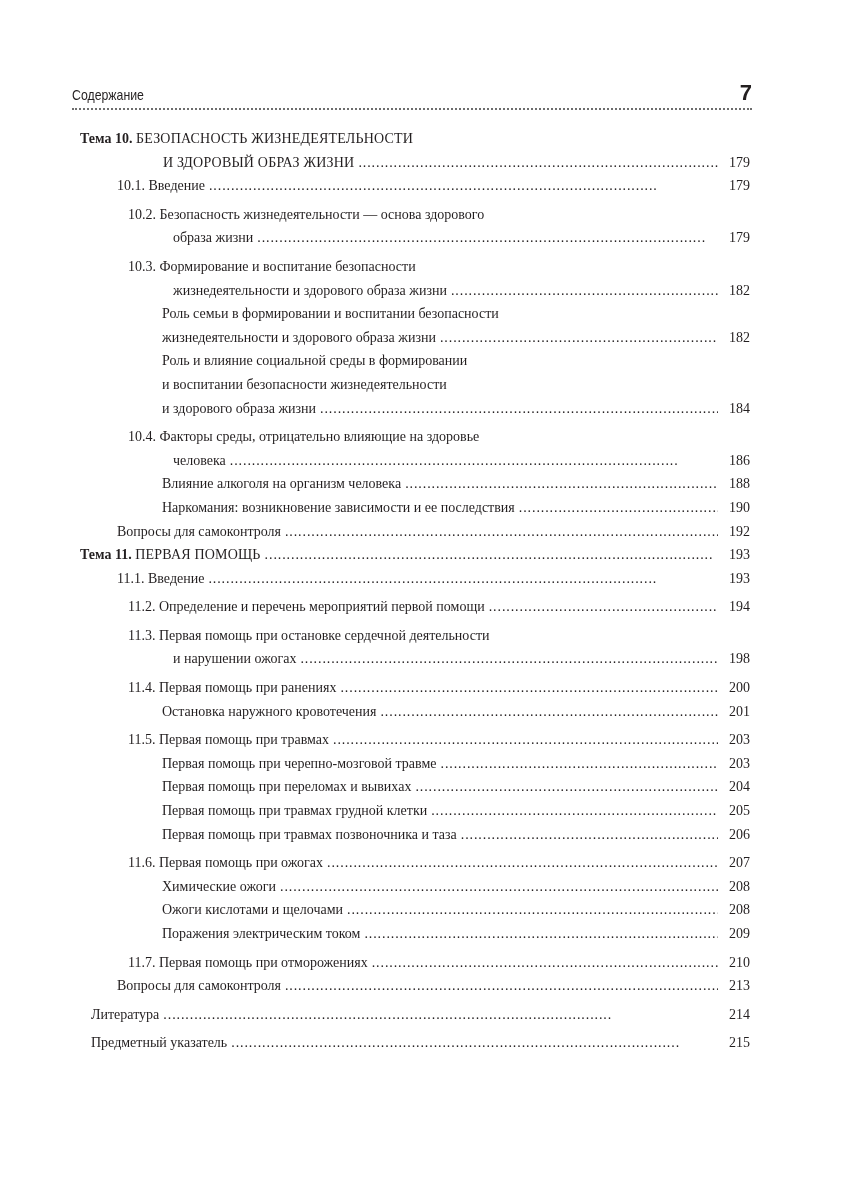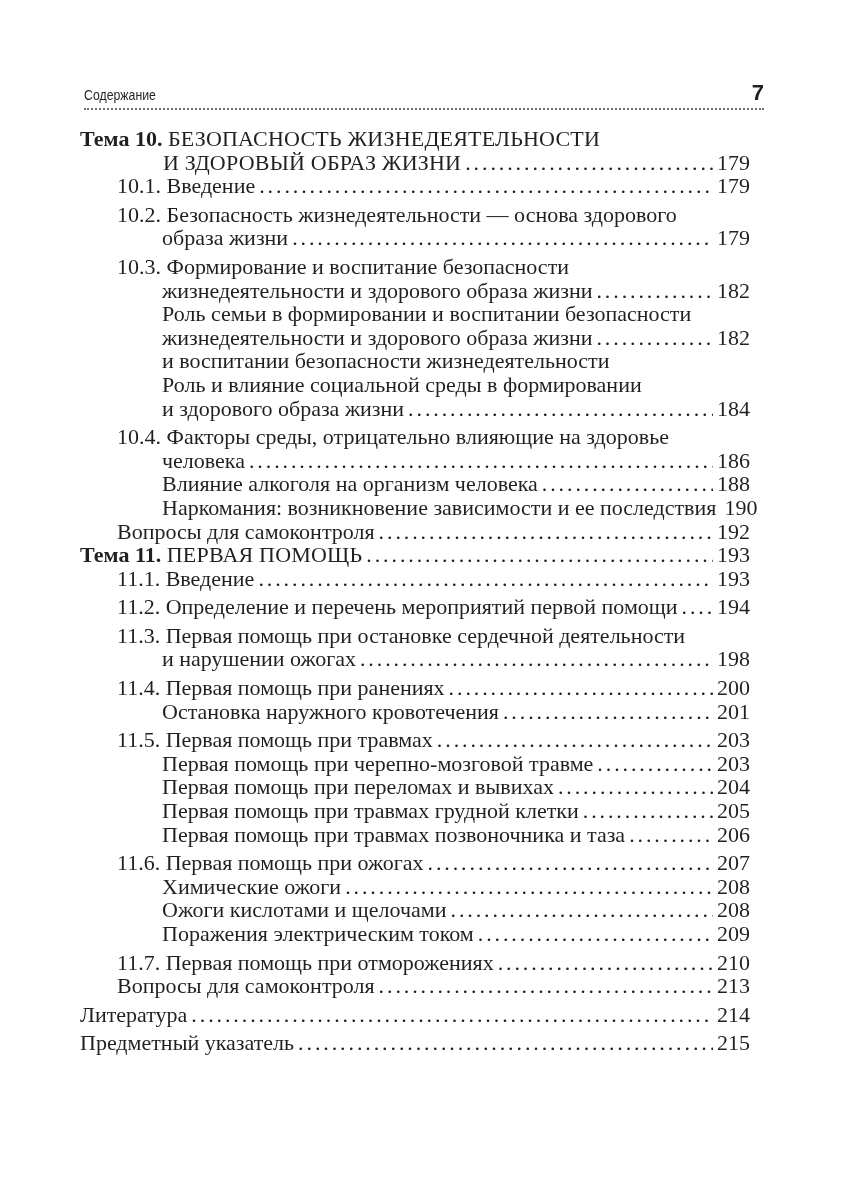--- a/index.html
+++ b/index.html
@@ -1,42 +1,42 @@
 <!DOCTYPE html>
 <html><head>
 <meta charset="utf-8">
 <style>
   html, body { margin: 0; padding: 0; background: #ffffff; }
   body {
     width: 842px; height: 1200px; position: relative; overflow: hidden;
     font-family: "Liberation Serif", serif; color: #231f20;
   }
   .running-head {
-    position: absolute; left: 84px; top: 80px; width: 680px; height: 30px;
+    position: absolute; left: 72px; top: 80px; width: 680px; height: 30px;
   }
   .rh-title {
     position: absolute; left: 0; top: 6px;
     font-family: "Liberation Sans", sans-serif; font-size: 15px;
     transform: scaleX(0.82); transform-origin: left center; letter-spacing: 0px;
     color: #231f20;
   }
   .rh-page {
     position: absolute; right: 0; top: 0;
     font-family: "Liberation Sans", sans-serif; font-weight: bold; font-size: 22px;
   }
   .rh-rule {
     position: absolute; left: 0; right: 0; top: 28px; height: 0;
     border-bottom: 2px dotted #6d6d6d;
   }
   .toc {
     position: absolute; left: 80px; top: 127px; width: 670px;
-    font-size: 22px; line-height: 23.6px;
+    font-size: 14px; line-height: 23.6px;
   }
   .entry { position: relative; }
-  .entry.gap-before { margin-top: 5px; }
+  .entry.gap-before { margin-top: 5px; margin-left: 11px; }
   .entry.big-gap { margin-top: 0; }
   .line { display: flex; align-items: baseline; white-space: nowrap; }
   .leader {
     flex: 1; overflow: hidden; margin: 0 4px; white-space: nowrap;
     letter-spacing: 3.2px; color: #231f20;
   }
   .leader::before {
     content: ". . . . . . . . . . . . . . . . . . . . . . . . . . . . . . . . . . . . . . . . . . . . . . . . . . . . . . . . . . . . . . . . . . . . . . . . . . . . . . . . . . . . . . . . . . . . . . . . . . . . . .";
     letter-spacing: -1.3px;
   }
@@ -97,24 +97,24 @@
           <span>Роль семьи в формировании и воспитании безопасности</span>
         </div>
         <div class="line">
           <span>жизнедеятельности и здорового образа жизни</span>
           <span class="leader"></span>
           <span class="page-num">182</span>
         </div>
       </div>
       <div class="entry lvl-sub">
         <div class="line">
+          <span>Роль и влияние социальной среды в формировании</span>
+        </div>
+        <div class="line">
           <span>и воспитании безопасности жизнедеятельности</span>
-        </div>
-        <div class="line">
-          <span>Роль и влияние социальной среды в формировании</span>
         </div>
         <div class="line">
           <span>и здорового образа жизни</span>
           <span class="leader"></span>
           <span class="page-num">184</span>
         </div>
       </div>
       <div class="entry lvl-section gap-before">
         <div class="line"><span>10.4.</span>&nbsp;<span>Факторы среды, отрицательно влияющие на здоровье</span></div>
         <div class="line cont">

